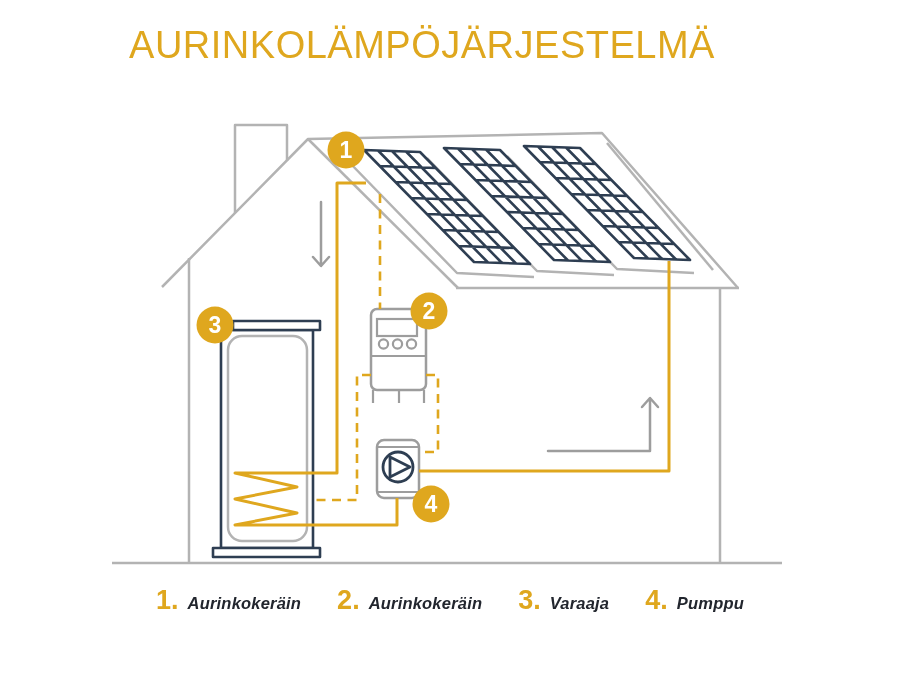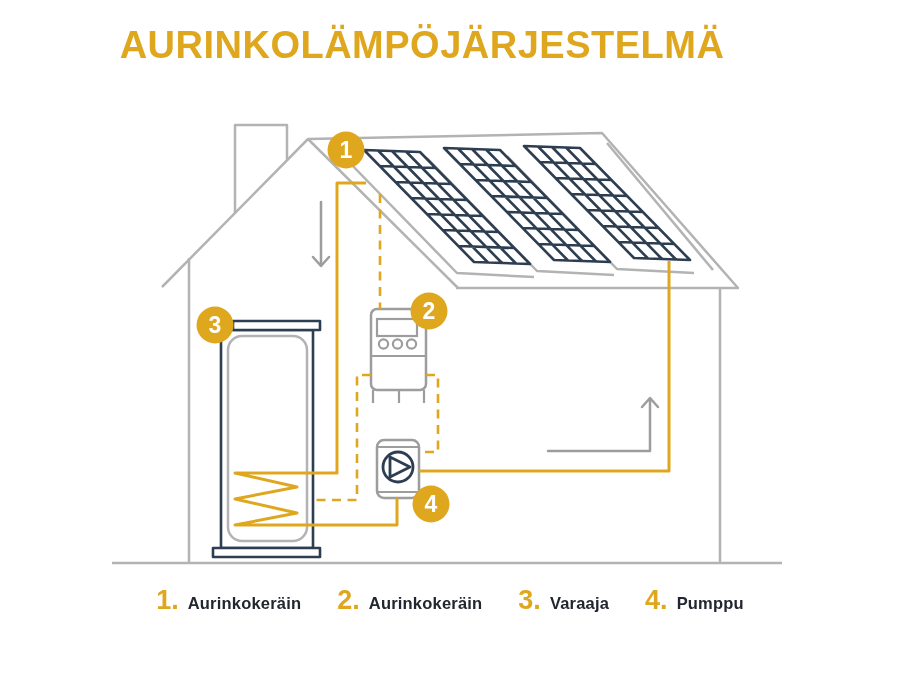--- a/index.html
+++ b/index.html
@@ -4,42 +4,42 @@
 <style>
   :root{
     --gold:#DFA71E; --navy:#2E3E52; --gray-light:#B3B3B3; --gray-mid:#9D9D9D;
     --text-dark:#22262E; --background:#FFFFFF;
   }
   html,body{margin:0;padding:0;}
   body{font-family:"Liberation Sans",sans-serif;background:#fff;}
   .canvas{position:relative;width:900px;height:700px;background:var(--background);overflow:hidden;}
   .title{
     position:absolute;top:26px;left:0;right:56px;text-align:center;
-    font-weight:700;font-size:38px;line-height:1.05;letter-spacing:.5px;
+    font-weight:400;font-size:38px;line-height:1.05;letter-spacing:.5px;
     color:var(--gold);font-family:"Liberation Sans",sans-serif;
   }
   svg{position:absolute;top:0;left:0;}
   .s-house{stroke:var(--gray-light);stroke-width:2.5;fill:none;stroke-linejoin:round;}
   .s-navy{stroke:var(--navy);stroke-width:2.6;fill:none;stroke-linejoin:round;}
   .s-navy-thick{stroke:var(--navy);stroke-width:2.8;fill:none;stroke-linejoin:round;}
   .s-gray{stroke:var(--gray-mid);stroke-width:2.5;fill:none;stroke-linejoin:round;}
   .s-gray2{stroke:var(--gray-mid);stroke-width:2.2;fill:none;}
   .s-gold{stroke:var(--gold);stroke-width:3;fill:none;stroke-linejoin:round;}
   .s-dash{stroke:var(--gold);stroke-width:2.6;fill:none;stroke-dasharray:9 6.5;stroke-linejoin:round;}
   .s-arrow{stroke:var(--gray-mid);stroke-width:2.5;fill:none;stroke-linecap:round;stroke-linejoin:round;}
   .fw{fill:#fff;}
   .badge{fill:var(--gold);}
   .badge-num{fill:#fff;font-family:"Liberation Sans",sans-serif;font-weight:700;font-size:23px;}
   .legend{
     position:absolute;top:585px;left:0;width:900px;
     display:flex;justify-content:center;align-items:baseline;gap:36px;
   }
   .legend-item{display:inline-flex;align-items:baseline;gap:9px;}
   .legend-num{font-weight:700;font-size:27px;color:var(--gold);}
-  .legend-label{font-weight:700;font-size:16.5px;color:var(--text-dark);letter-spacing:.2px;}
+  .legend-label{font-weight:700;font-size:16.5px;color:var(--text-dark);letter-spacing:.2px;font-style:italic;}
 </style>
 </head>
 <body>
 
 <div class="canvas">
 
   <div class="title">AURINKOLÄMPÖJÄRJESTELMÄ</div>
 
   <svg width="900" height="700" viewBox="0 0 900 700">
     <defs>

